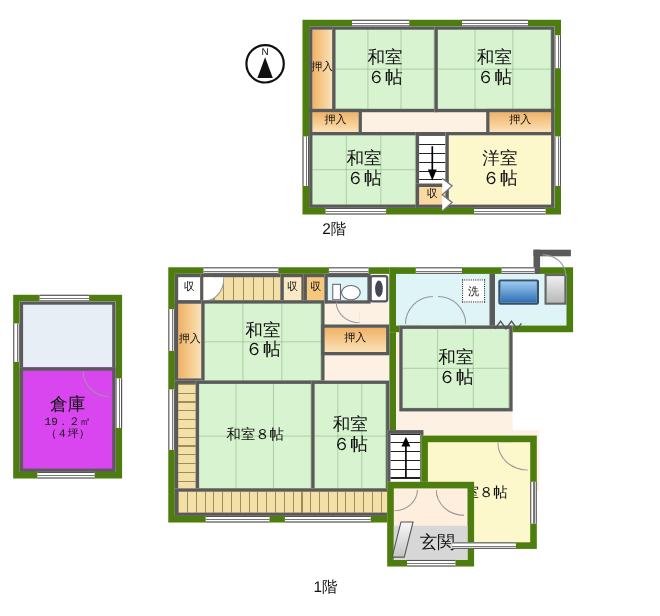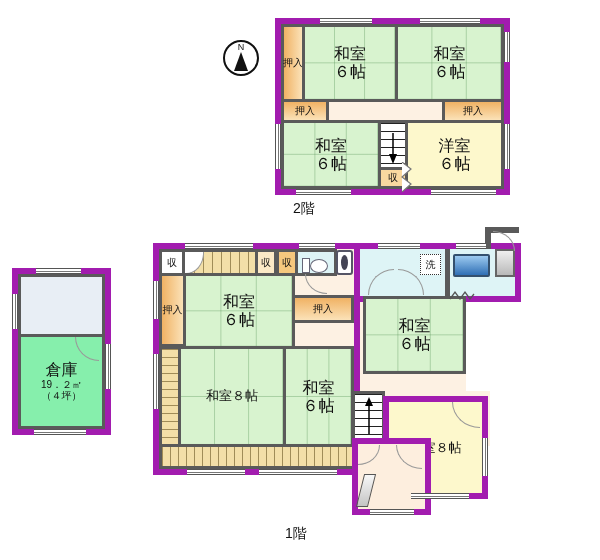--- a/index.html
+++ b/index.html
@@ -1,18 +1,18 @@
 <!DOCTYPE html>
 <html><head>
 <meta charset="utf-8">
 <style>
   html,body{margin:0;padding:0;background:#fff;}
   #canvas{position:relative;width:600px;height:560px;background:#fff;overflow:hidden;
           font-family:"Liberation Sans",sans-serif;color:#111;}
-  .plan{position:absolute;box-sizing:border-box;border:6px solid #a21caf;}
+  .plan{position:absolute;box-sizing:border-box;border:6px solid #4d7c0f;font-family:Liberation Mono, monospace;}
   .room{position:absolute;box-sizing:border-box;border:3px solid #5a5a5a;
         display:flex;flex-direction:column;align-items:center;justify-content:center;
         text-align:center;line-height:1.12;}
   .lbl{font-size:16px;}
   .lbl-md{font-size:13px;}
   .lbl-sm{font-size:10px;white-space:nowrap;}
   .floorlbl{position:absolute;font-size:14px;}
   .tatami{background-color:#d8f3cf;
     background-image:linear-gradient(to right,rgba(90,150,90,.38) 1px,transparent 1px),
                      linear-gradient(to bottom,rgba(90,150,90,.38) 1px,transparent 1px);
@@ -102,21 +102,21 @@
     <div class="win-h" style="left:15px;bottom:-6px;width:55px;"></div>
     <div class="win-h" style="left:150px;bottom:-6px;width:65px;"></div>
     <div class="win-v" style="left:-6px;top:100px;height:45px;"></div>
     <div class="win-v" style="right:-6px;top:8px;height:30px;"></div>
     <div class="win-v" style="right:-6px;top:100px;height:45px;"></div>
   </div>
   <div class="floorlbl" style="left:293px;top:200px;">2階</div>
 
   <div class="plan" style="left:12px;top:268px;width:99px;height:167px;background:#f3f7fb;">
     <div class="room" style="left:0;top:0;width:87px;height:63px;background:#e8eef5;"></div>
-    <div class="room two-line" style="left:0;top:60px;width:87px;height:95px;background:#86efac;">
+    <div class="room two-line" style="left:0;top:60px;width:87px;height:95px;background:#d946ef;">
       <span class="lbl">倉庫</span>
       <span class="lbl-sm">19．２㎡</span>
       <span class="lbl-sm">（４坪）</span>
     </div>
     <div class="arc arc-bl" style="left:57px;top:63px;width:24px;height:24px;"></div>
     <div class="win-h" style="left:18px;top:-6px;width:45px;"></div>
     <div class="win-h" style="left:16px;bottom:-6px;width:52px;"></div>
     <div class="win-v" style="left:-6px;top:20px;height:35px;"></div>
     <div class="win-v" style="right:-6px;top:70px;height:45px;"></div>
   </div>
@@ -210,20 +210,23 @@
     <div class="plan western" style="left:230px;top:153px;width:105px;height:103px;display:flex;align-items:center;justify-content:center;">
       <span class="lbl-md">洋室８帖</span>
       <div class="arc arc-bl" style="right:2px;top:0;width:28px;height:26px;"></div>
       <div class="win-h" style="left:22px;bottom:-6px;width:58px;"></div>
       <div class="win-v" style="right:-6px;top:36px;height:38px;"></div>
     </div>
 
     <div class="plan" style="left:199px;top:195px;width:79px;height:77px;background:#fdeede;">
       <div class="arc arc-br" style="left:0;top:1px;width:22px;height:20px;"></div>
       <div class="arc arc-bl" style="left:38px;top:1px;width:26px;height:24px;"></div>
+      <div style="position:absolute;left:0;top:34px;width:67px;height:31px;background:#d7d7d7;display:flex;align-items:center;justify-content:center;">
+        <span class="lbl" style="padding-left:12px;">玄関</span>
+      </div>
       <div style="position:absolute;left:2px;top:30px;width:12px;height:33px;background:linear-gradient(to bottom,#f8f8f8,#c4c4c4);border:1px solid #555;transform:skewX(-14deg);box-sizing:border-box;"></div>
       <div class="win-h" style="left:12px;bottom:-6px;width:44px;"></div>
     </div>
 
   </div>
   <div class="floorlbl" style="left:285px;top:525px;">1階</div>
 
 </div>
 
 </body></html>

